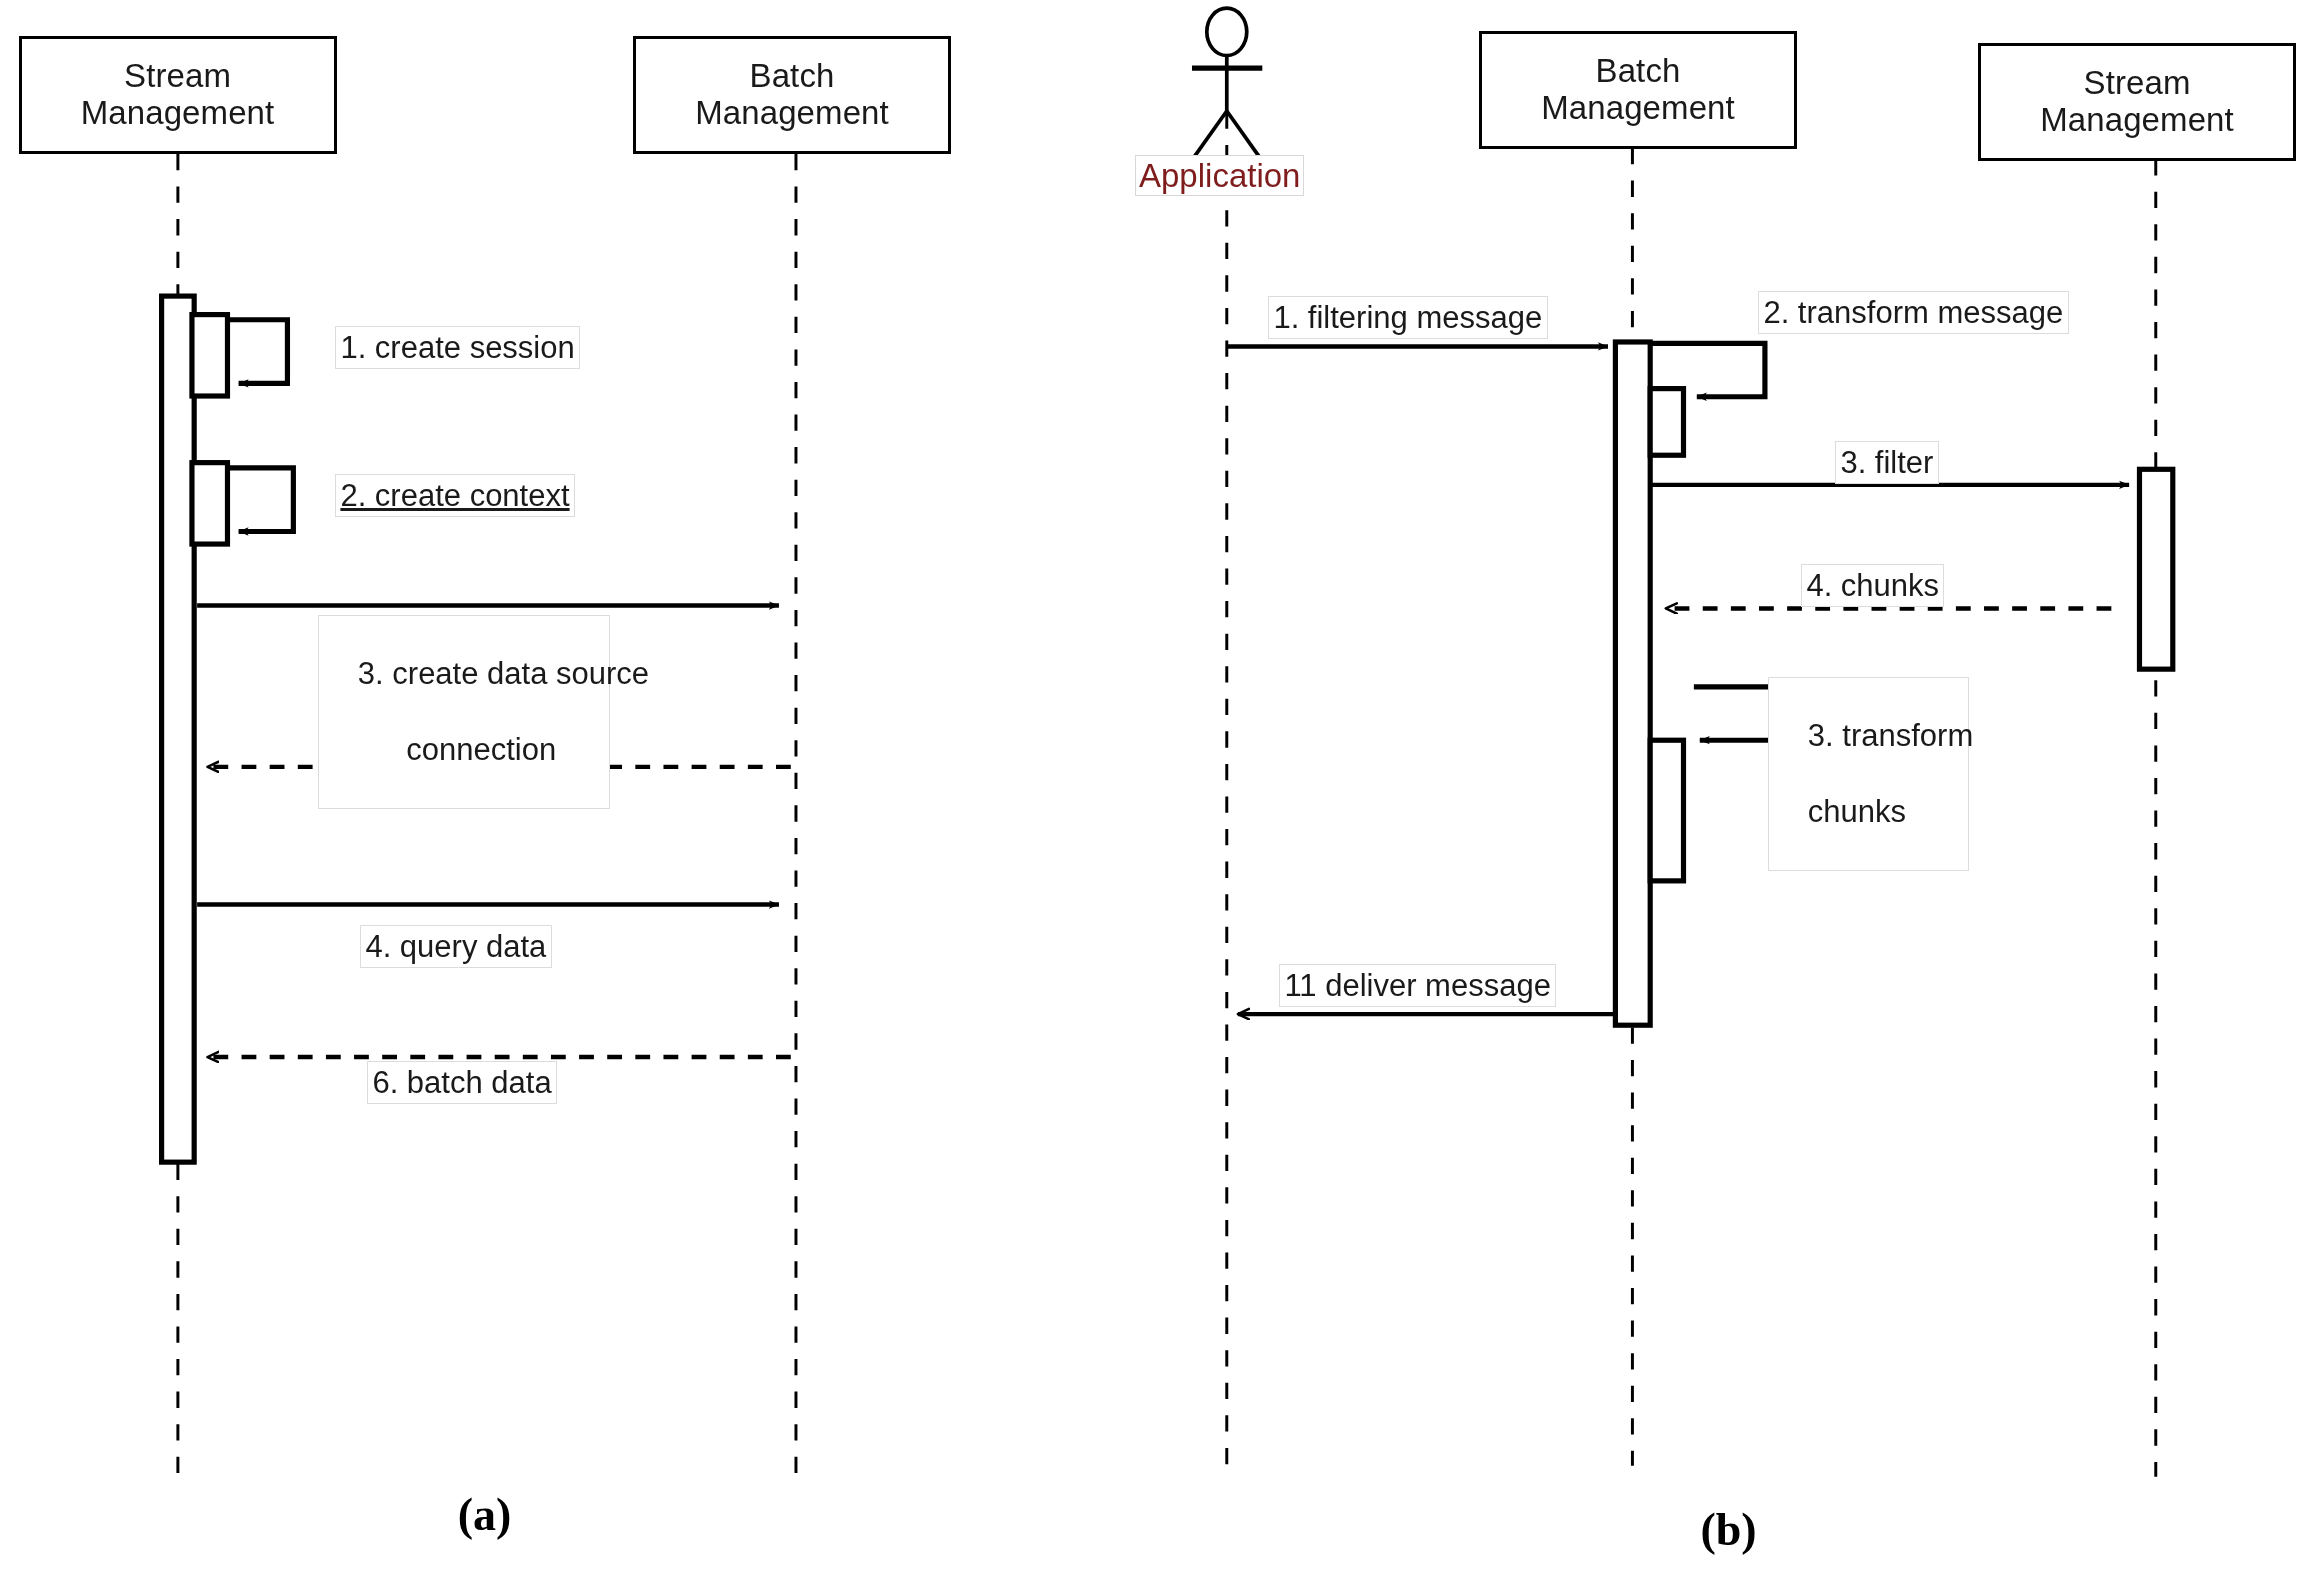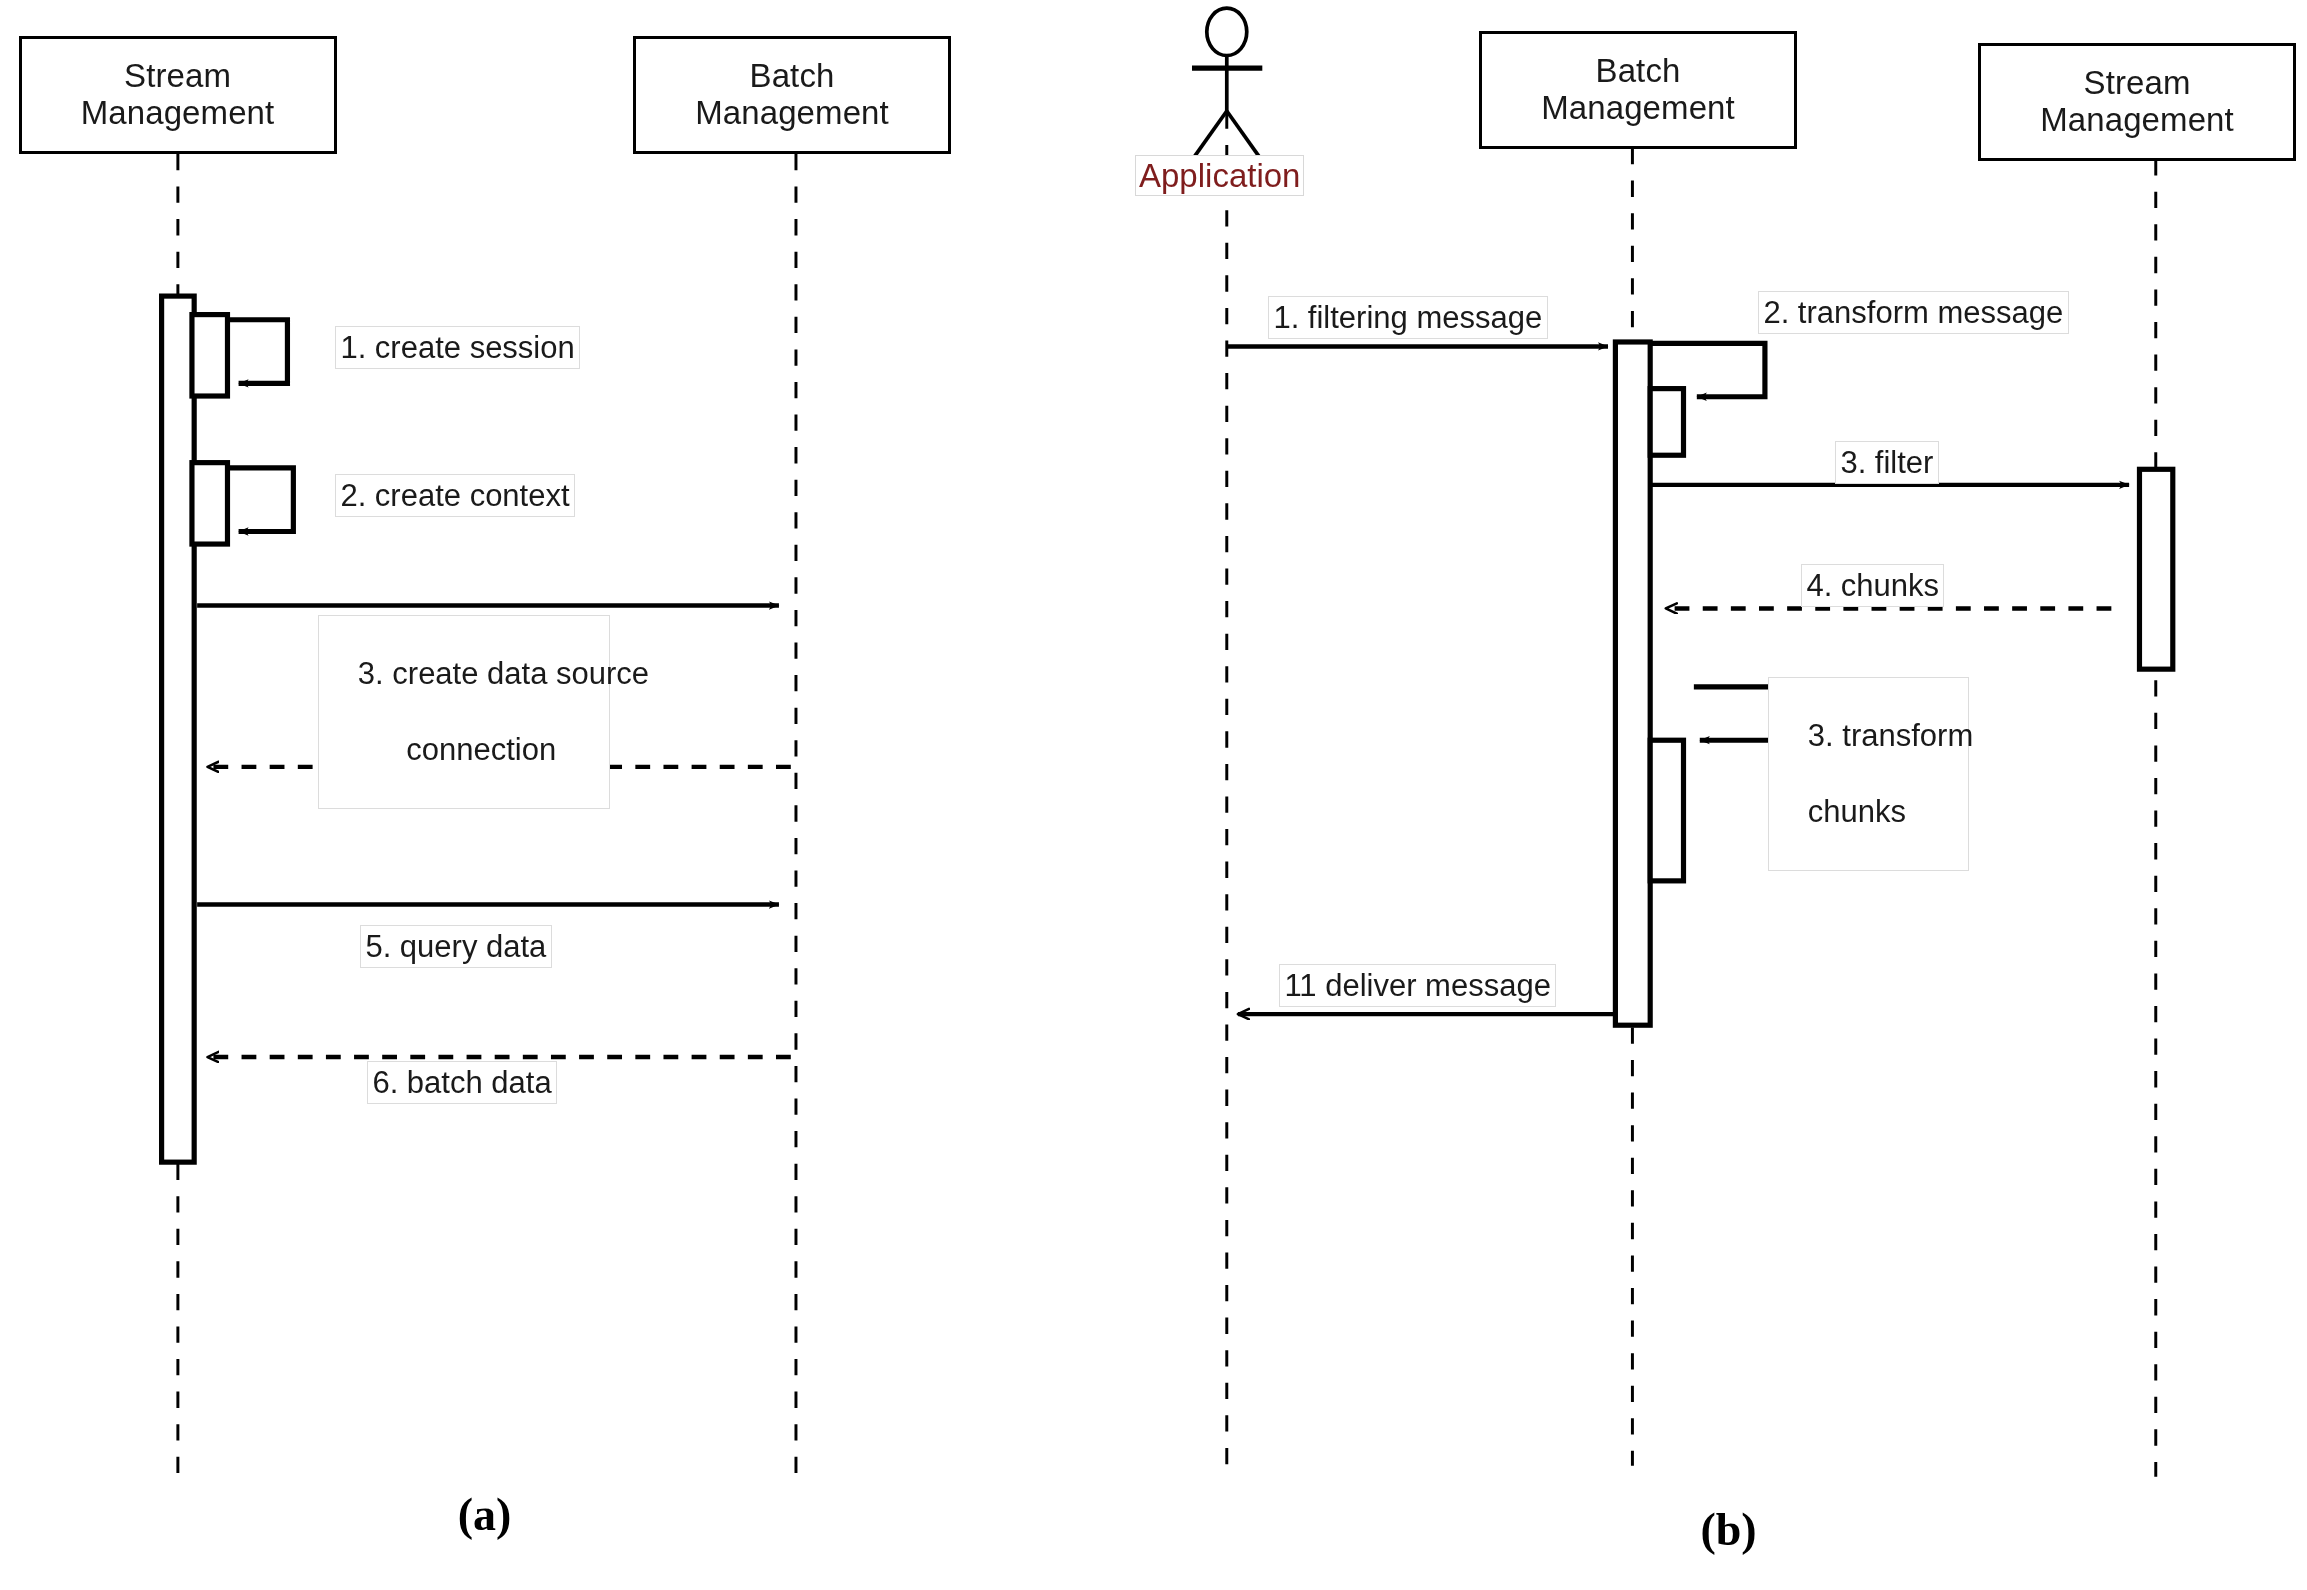--- a/index.html
+++ b/index.html
@@ -166,29 +166,29 @@
     <span>Management</span>
   </div>
 
   <div class="lifeline-box" style="left:633px; top:36px; width:318px; height:118px;">
     <span>Batch</span>
     <span>Management</span>
   </div>
 
   <div class="msg-label left" style="left:335px; top:326px;">1. create session</div>
 
-  <div class="msg-label left" style="left:335px; top:474px;">2. create context</div>
+  <div class="msg-label left" style="left:335px; top:474px;text-decoration:underline;">2. create context</div>
 
   <div class="msg-label center" style="left:318px; top:615px; width:292px;">
     <span>3. create data source</span><br>
     <span>connection</span>
   </div>
 
 
-  <div class="msg-label left" style="left:360px; top:925px;">5. query data</div>
+  <div class="msg-label left" style="left:360px; top:925px;">4. query data</div>
 
   <div class="msg-label left" style="left:367px; top:1061px;">6. batch data</div>
 
   <div class="actor-label" style="left:1135px; top:155px;">Application</div>
 
   <div class="lifeline-box" style="left:1479px; top:31px; width:318px; height:118px;">
     <span>Batch</span>
     <span>Management</span>
   </div>
 

